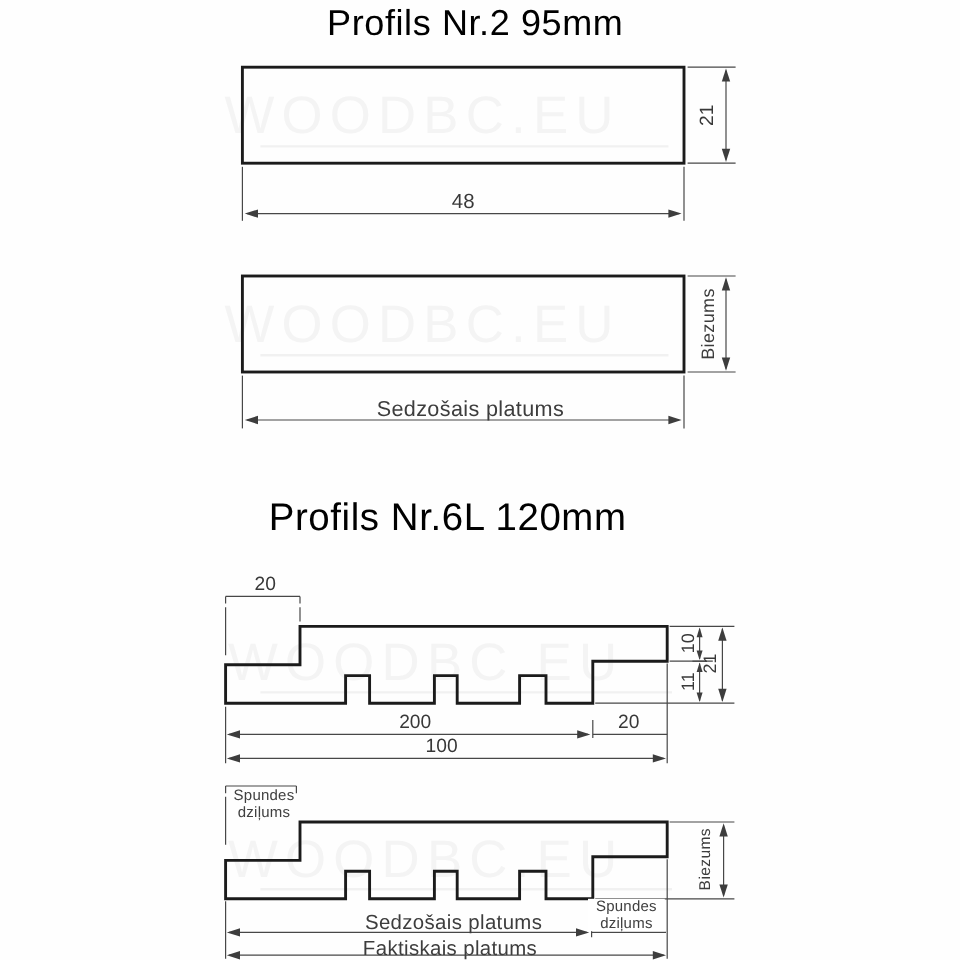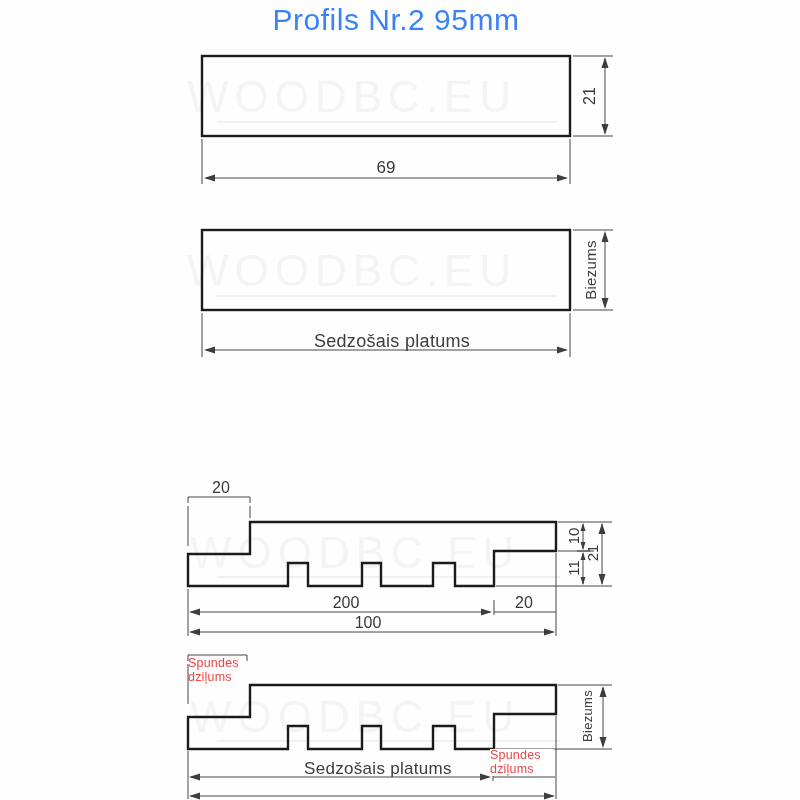--- a/index.html
+++ b/index.html
@@ -1,22 +1,22 @@
 <!DOCTYPE html>
 <html><head>
 <meta charset="utf-8">
 <style>
   html,body{margin:0;padding:0;background:#ffffff;}
   .sheet{position:relative;width:800px;height:800px;background:#fefefe;overflow:hidden;
          font-family:"Liberation Sans", sans-serif;}
   .abs{position:absolute;}
-  .title{font-size:30px;font-weight:500;color:#3b82f6;text-align:center;letter-spacing:.5px;}
+  .title{font-size:30px;font-weight:500;color:#000000;text-align:center;letter-spacing:.5px;}
   .dimnum{font-size:16px;color:#383838;text-align:center;}
   .dimlabel{font-size:18px;color:#3d3d3d;text-align:center;letter-spacing:.3px;}
-  .smalllabel{font-size:12.5px;line-height:13.5px;color:#ef4444;letter-spacing:.2px;}
+  .smalllabel{font-size:12.5px;line-height:13.5px;color:#404040;text-align:center;letter-spacing:.2px;}
   .vtext{display:flex;align-items:center;justify-content:center;transform:rotate(-90deg);}
   .wm{color:#f4f4f4;font-size:44px;letter-spacing:6px;white-space:nowrap;
       font-weight:400;z-index:0;}
   svg.linework{position:absolute;left:0;top:0;z-index:1;}
   .txt{z-index:2;}
   .outline{fill:none;stroke:#1b1b1b;stroke-width:2.4;}
   .dim{stroke:#474747;stroke-width:1;fill:none;}
   .arr{fill:#3d3d3d;stroke:none;}
   .wm-line{stroke:#f1f1f1;stroke-width:2;}
 </style>
@@ -130,38 +130,40 @@
       <line class="dim" x1="493" y1="777" x2="555" y2="777"></line>
       <line class="dim" x1="191" y1="796" x2="553" y2="796"></line>
       <polygon class="arr" points="189,796 200,792.5 200,799.5"></polygon>
       <polygon class="arr" points="555,796 544,792.5 544,799.5"></polygon>
     </g>
   </svg>
 
   <div class="abs txt title" style="left:196px;top:3px;width:400px;">Profils Nr.2 95mm</div>
 
   <div class="abs txt vtext dimnum" style="left:575px;top:86px;width:30px;height:20px;">21</div>
-  <div class="abs txt dimnum" style="left:346px;top:158px;width:80px;font-size:17px;">69</div>
+  <div class="abs txt dimnum" style="left:346px;top:158px;width:80px;font-size:17px;">48</div>
 
   <div class="abs txt vtext dimlabel" style="left:557px;top:261px;width:66px;height:18px;font-size:15px;">Biezums</div>
   <div class="abs txt dimlabel" style="left:286px;top:331px;width:212px;">Sedzošais platums</div>
 
+  <div class="abs txt title" style="left:173px;top:413px;width:400px;font-size:32px;">Profils Nr.6L 120mm</div>
 
   <div class="abs txt dimnum" style="left:191px;top:479px;width:60px;">20</div>
   <div class="abs txt vtext dimnum" style="left:560px;top:528px;width:26px;height:16px;font-size:15px;">10</div>
   <div class="abs txt vtext dimnum" style="left:560px;top:560px;width:26px;height:16px;font-size:15px;">11</div>
   <div class="abs txt vtext dimnum" style="left:579px;top:545px;width:26px;height:16px;font-size:15px;">21</div>
   <div class="abs txt dimnum" style="left:306px;top:594px;width:80px;">200</div>
   <div class="abs txt dimnum" style="left:494px;top:594px;width:60px;">20</div>
   <div class="abs txt dimnum" style="left:328px;top:614px;width:80px;">100</div>
 
   <div class="abs txt smalllabel" style="left:188px;top:657px;width:64px;">
     <span>Spundes</span><br>
     <span>dziļums</span>
   </div>
   <div class="abs txt vtext dimlabel" style="left:557px;top:708px;width:60px;height:16px;font-size:13px;">Biezums</div>
   <div class="abs txt dimlabel" style="left:270px;top:759px;width:216px;font-size:17px;">Sedzošais platums</div>
   <div class="abs txt smalllabel" style="left:490px;top:749px;width:64px;background:#fff;">
     <span>Spundes</span><br>
     <span>dziļums</span>
   </div>
+  <div class="abs txt dimlabel" style="left:267px;top:781px;width:216px;font-size:17px;">Faktiskais platums</div>
 
 </div>
 
 </body></html>

